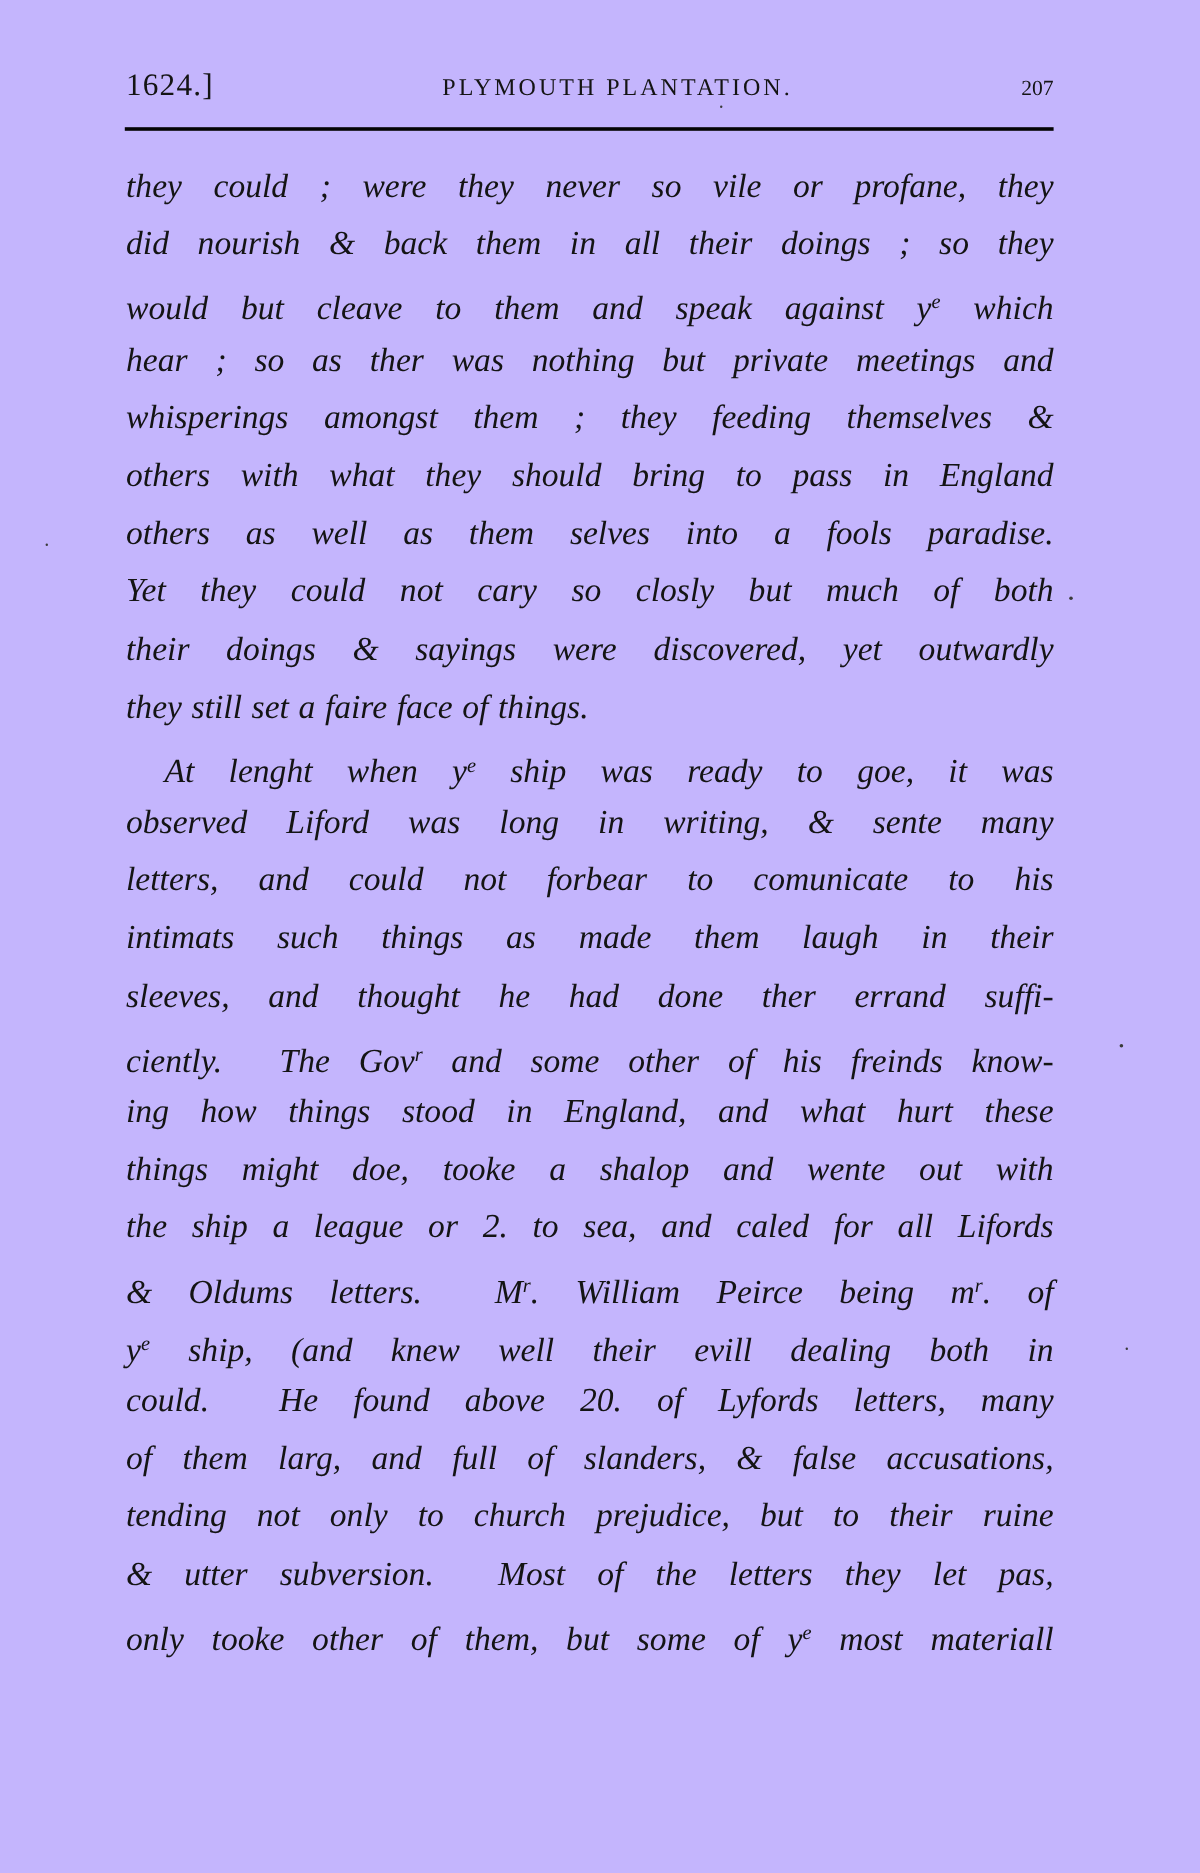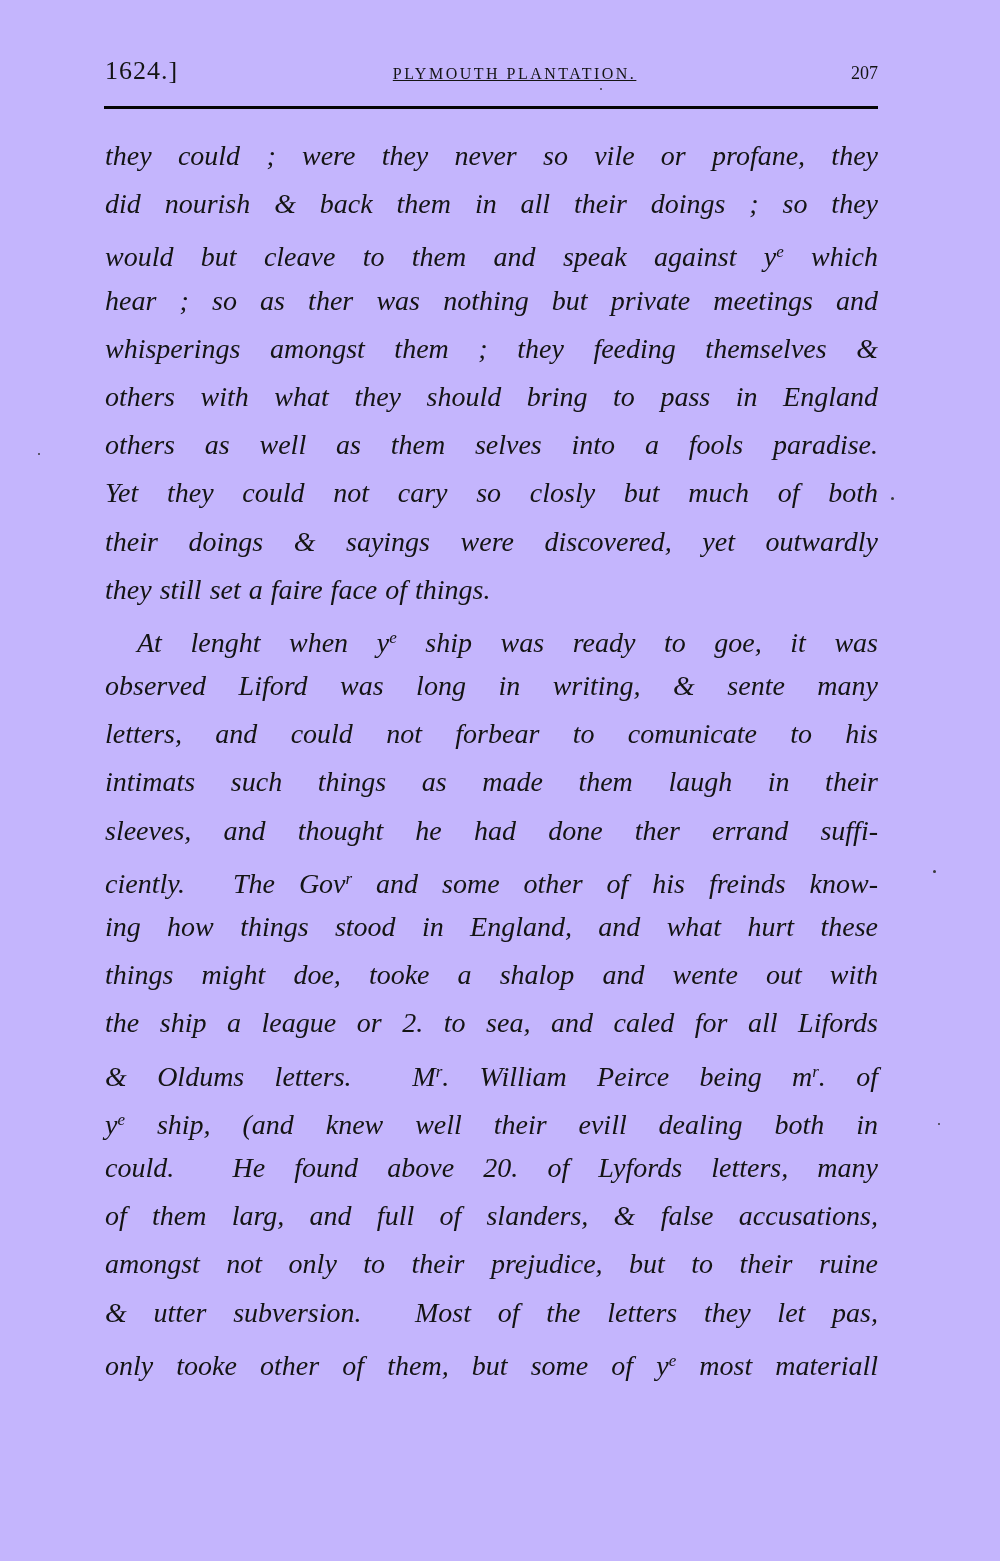--- a/index.html
+++ b/index.html
@@ -25,24 +25,23 @@
     align-items: baseline;
   }
   .h-left {
     font-size: 26px;
     letter-spacing: 1px;
     white-space: nowrap;
   }
   .h-center {
     flex: 1;
     text-align: center;
-    font-size: 16px;
+    font-size: 20px;
     letter-spacing: 2.5px;
     white-space: nowrap;
-    text-decoration: underline;
   }
   .h-right {
     font-size: 18px;
     white-space: nowrap;
   }
   .rule {
     position: absolute;
     left: 104px;
     top: 106px;
     width: 774px;
@@ -103,21 +102,21 @@
       <div class="line"><span>intimats such things as made them laugh in their</span></div>
       <div class="line"><span>sleeves, and thought he had done ther errand suffi-</span></div>
       <div class="line"><span>ciently.&nbsp; The Gov</span><span class="sup">r</span><span> and some other of his freinds know-</span></div>
       <div class="line"><span>ing how things stood in England, and what hurt these</span></div>
       <div class="line"><span>things might doe, tooke a shalop and wente out with</span></div>
       <div class="line"><span>the ship a league or 2. to sea, and caled for all Lifords</span></div>
       <div class="line"><span>&amp; Oldums letters.&nbsp; M</span><span class="sup">r</span><span>. William Peirce being m</span><span class="sup">r</span><span>. of</span></div>
       <div class="line"><span>y</span><span class="sup">e</span><span> ship, (and knew well their evill dealing both in</span></div>
       <div class="line"><span>could.&nbsp; He found above 20. of Lyfords letters, many</span></div>
       <div class="line"><span>of them larg, and full of slanders, &amp; false accusations,</span></div>
-      <div class="line"><span>amongst not only to their prejudice, but to their ruine</span></div>
+      <div class="line"><span>tending not only to church prejudice, but to their ruine</span></div>
       <div class="line"><span>&amp; utter subversion.&nbsp; Most of the letters they let pas,</span></div>
       <div class="line"><span>only tooke other of them, but some of y</span><span class="sup">e</span><span> most materiall</span></div>
     </div>
 <div class="speck" style="left: 891px; top: 497px; width: 3px; height: 3px;"></div>
     <div class="speck" style="left: 933px; top: 870px; width: 3px; height: 3px;"></div>
     <div class="speck" style="left: 938px; top: 1123px; width: 2px; height: 2px;"></div>
     <div class="speck" style="left: 38px; top: 453px; width: 2px; height: 2px;"></div>
     <div class="speck" style="left: 600px; top: 88px; width: 2px; height: 2px;"></div>
   </div>
 

